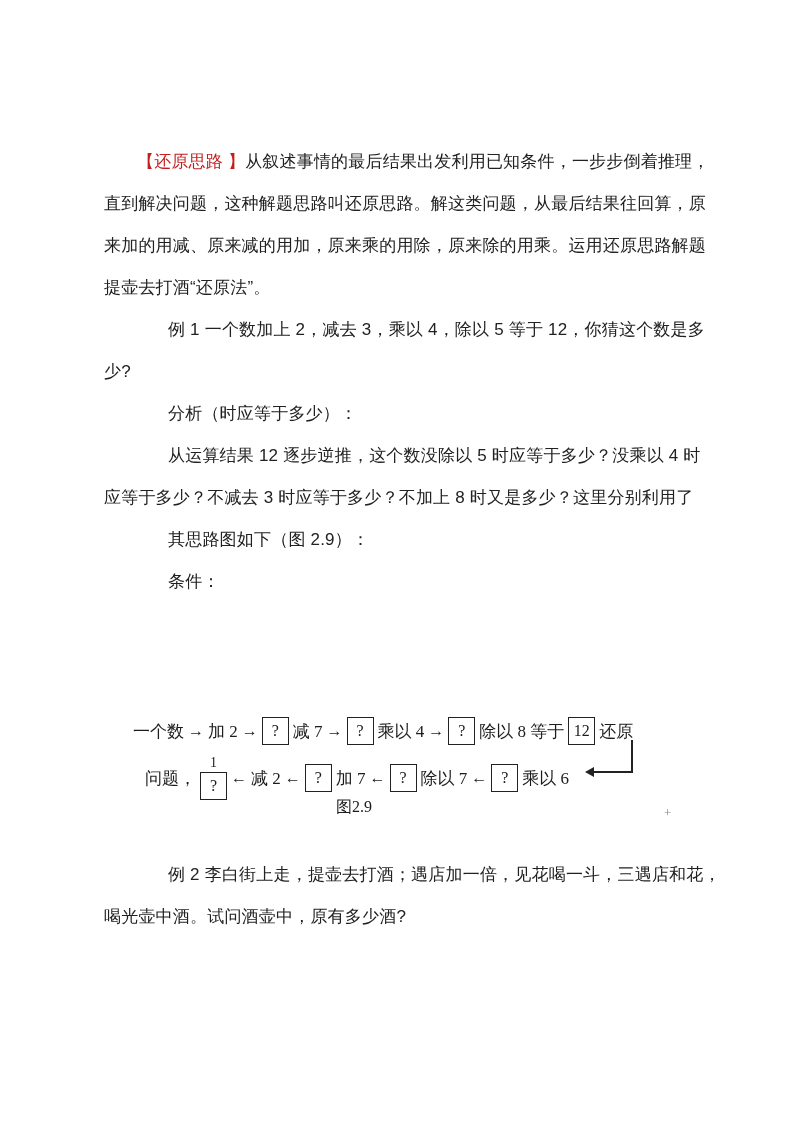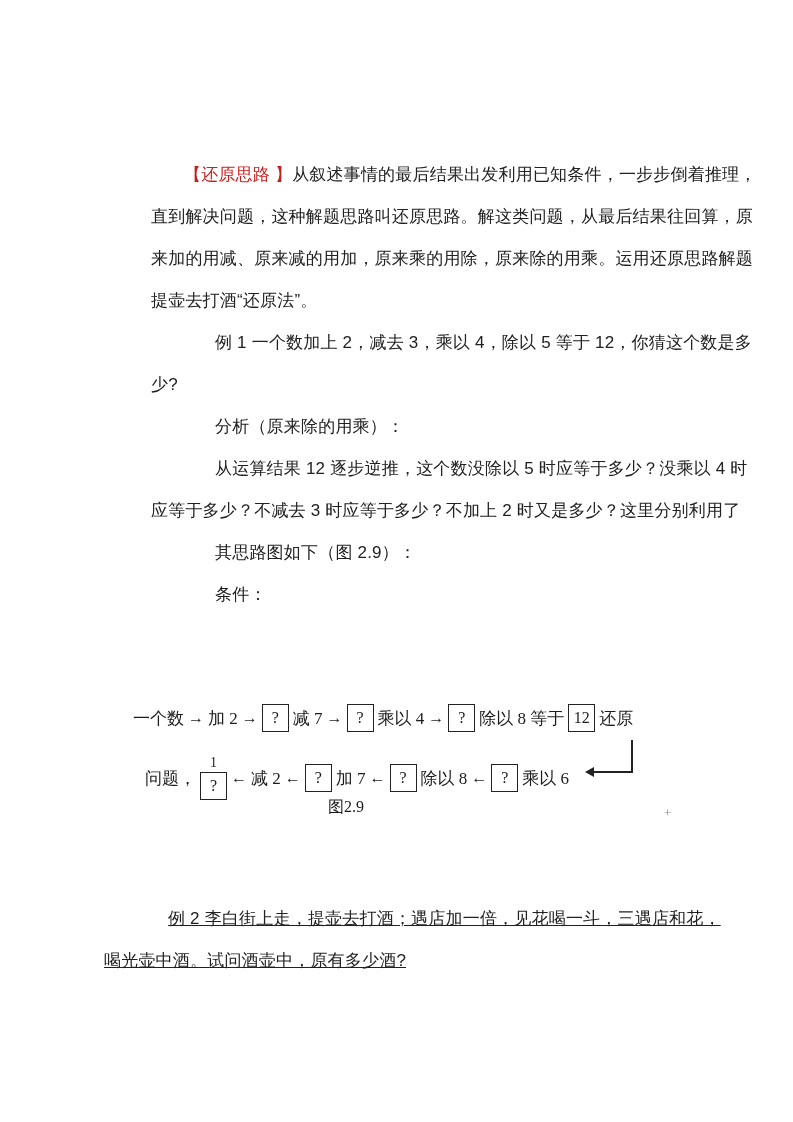--- a/index.html
+++ b/index.html
@@ -3,69 +3,69 @@
 <meta charset="utf-8">
 <style>
   html,body{margin:0;padding:0;background:#fff;}
   .page{
     position:relative;width:793px;height:1122px;overflow:hidden;
     background:var(--page-bg,#ffffff);
     color:var(--text,#212121);
     font-family:"Liberation Sans","DejaVu Sans",sans-serif;
   }
   .textblock{position:absolute;left:104px;width:587px;}
-  #block1{top:154px;margin-left:47px;}
-  #block2{top:898px;text-decoration:underline;}
+  #block1{top:141px;}
+  #block2{top:854px;}
   .line{height:42px;line-height:42px;font-size:17px;white-space:nowrap;letter-spacing:.2px;}
   .indent-sm{text-indent:33px;}
   .indent-lg{text-indent:64px;}
   .red{color:var(--accent-red,#c41e1e);}
 
   
   .diagram{
     position:absolute;left:104px;top:695px;width:587px;height:140px;
     font-family:"Liberation Serif","DejaVu Serif",serif;
     font-size:17px;color:#1c1c1c;
   }
   .drow{position:absolute;display:flex;align-items:center;gap:4px;height:46px;white-space:nowrap;}
-  .drow1{left:29px;top:0;}
+  .drow1{left:29px;top:13px;}
   .drow2{left:41px;top:60px;}
   .dbox{
     display:inline-flex;align-items:center;justify-content:center;
     min-width:21px;height:26px;padding:0 2px;border:1.5px solid #222;
     font-size:16px;line-height:1;background:#fff;
   }
   .darr{font-size:16px;}
   .stack{display:inline-flex;flex-direction:column;align-items:center;line-height:1;}
   .stack .sup{font-size:14px;margin-bottom:2px;}
   .elbow-v{position:absolute;left:527px;top:45px;height:32px;width:0;border-left:2px solid #222;}
   .elbow-h{position:absolute;left:490px;top:76px;width:39px;height:0;border-top:2px solid #222;}
   .elbow-head{
     position:absolute;left:481px;top:72px;width:0;height:0;
     border-top:5px solid transparent;border-bottom:5px solid transparent;
     border-right:9px solid #222;
   }
-  .dcaption{position:absolute;left:224px;top:100px;height:24px;line-height:24px;font-size:16px;}
+  .dcaption{position:absolute;left:232px;top:100px;height:24px;line-height:24px;font-size:16px;}
   .dplus{position:absolute;left:560px;top:110px;font-size:13px;color:#888;}
 </style>
 </head>
 <body>
 
 <div class="page">
 
   <div class="textblock" id="block1">
     <div class="line indent-sm"><span class="red">【还原思路 】</span><span>从叙述事情的最后结果出发利用已知条件，一步步倒着推理，</span></div>
     <div class="line">直到解决问题，这种解题思路叫还原思路。解这类问题，从最后结果往回算，原</div>
     <div class="line">来加的用减、原来减的用加，原来乘的用除，原来除的用乘。运用还原思路解题</div>
     <div class="line">提壶去打酒“还原法”。</div>
     <div class="line indent-lg">例 1 一个数加上 2，减去 3，乘以 4，除以 5 等于 12，你猜这个数是多</div>
     <div class="line">少?</div>
-    <div class="line indent-lg">分析（原来除的用乘）：</div>
+    <div class="line indent-lg">分析（时应等于多少）：</div>
     <div class="line indent-lg">从运算结果 12 逐步逆推，这个数没除以 5 时应等于多少？没乘以 4 时</div>
-    <div class="line">应等于多少？不减去 3 时应等于多少？不加上 2 时又是多少？这里分别利用了</div>
+    <div class="line">应等于多少？不减去 3 时应等于多少？不加上 8 时又是多少？这里分别利用了</div>
     <div class="line indent-lg">其思路图如下（图 2.9）：</div>
     <div class="line indent-lg">条件：</div>
   </div>
 
   <div class="diagram">
     <div class="drow drow1">
       <span class="dt">一个数</span>
       <span class="darr">→</span>
       <span class="dt">加 2</span>
       <span class="darr">→</span>
@@ -87,21 +87,21 @@
         <span class="sup">1</span>
         <span class="dbox">?</span>
       </span>
       <span class="darr">←</span>
       <span class="dt">减 2</span>
       <span class="darr">←</span>
       <span class="dbox">?</span>
       <span class="dt">加 7</span>
       <span class="darr">←</span>
       <span class="dbox">?</span>
-      <span class="dt">除以 8</span>
+      <span class="dt">除以 7</span>
       <span class="darr">←</span>
       <span class="dbox">?</span>
       <span class="dt">乘以 6</span>
     </div>
 
     <div class="elbow-v"></div>
     <div class="elbow-h"></div>
     <div class="elbow-head"></div>
 
     <div class="dcaption">图2.9</div>

